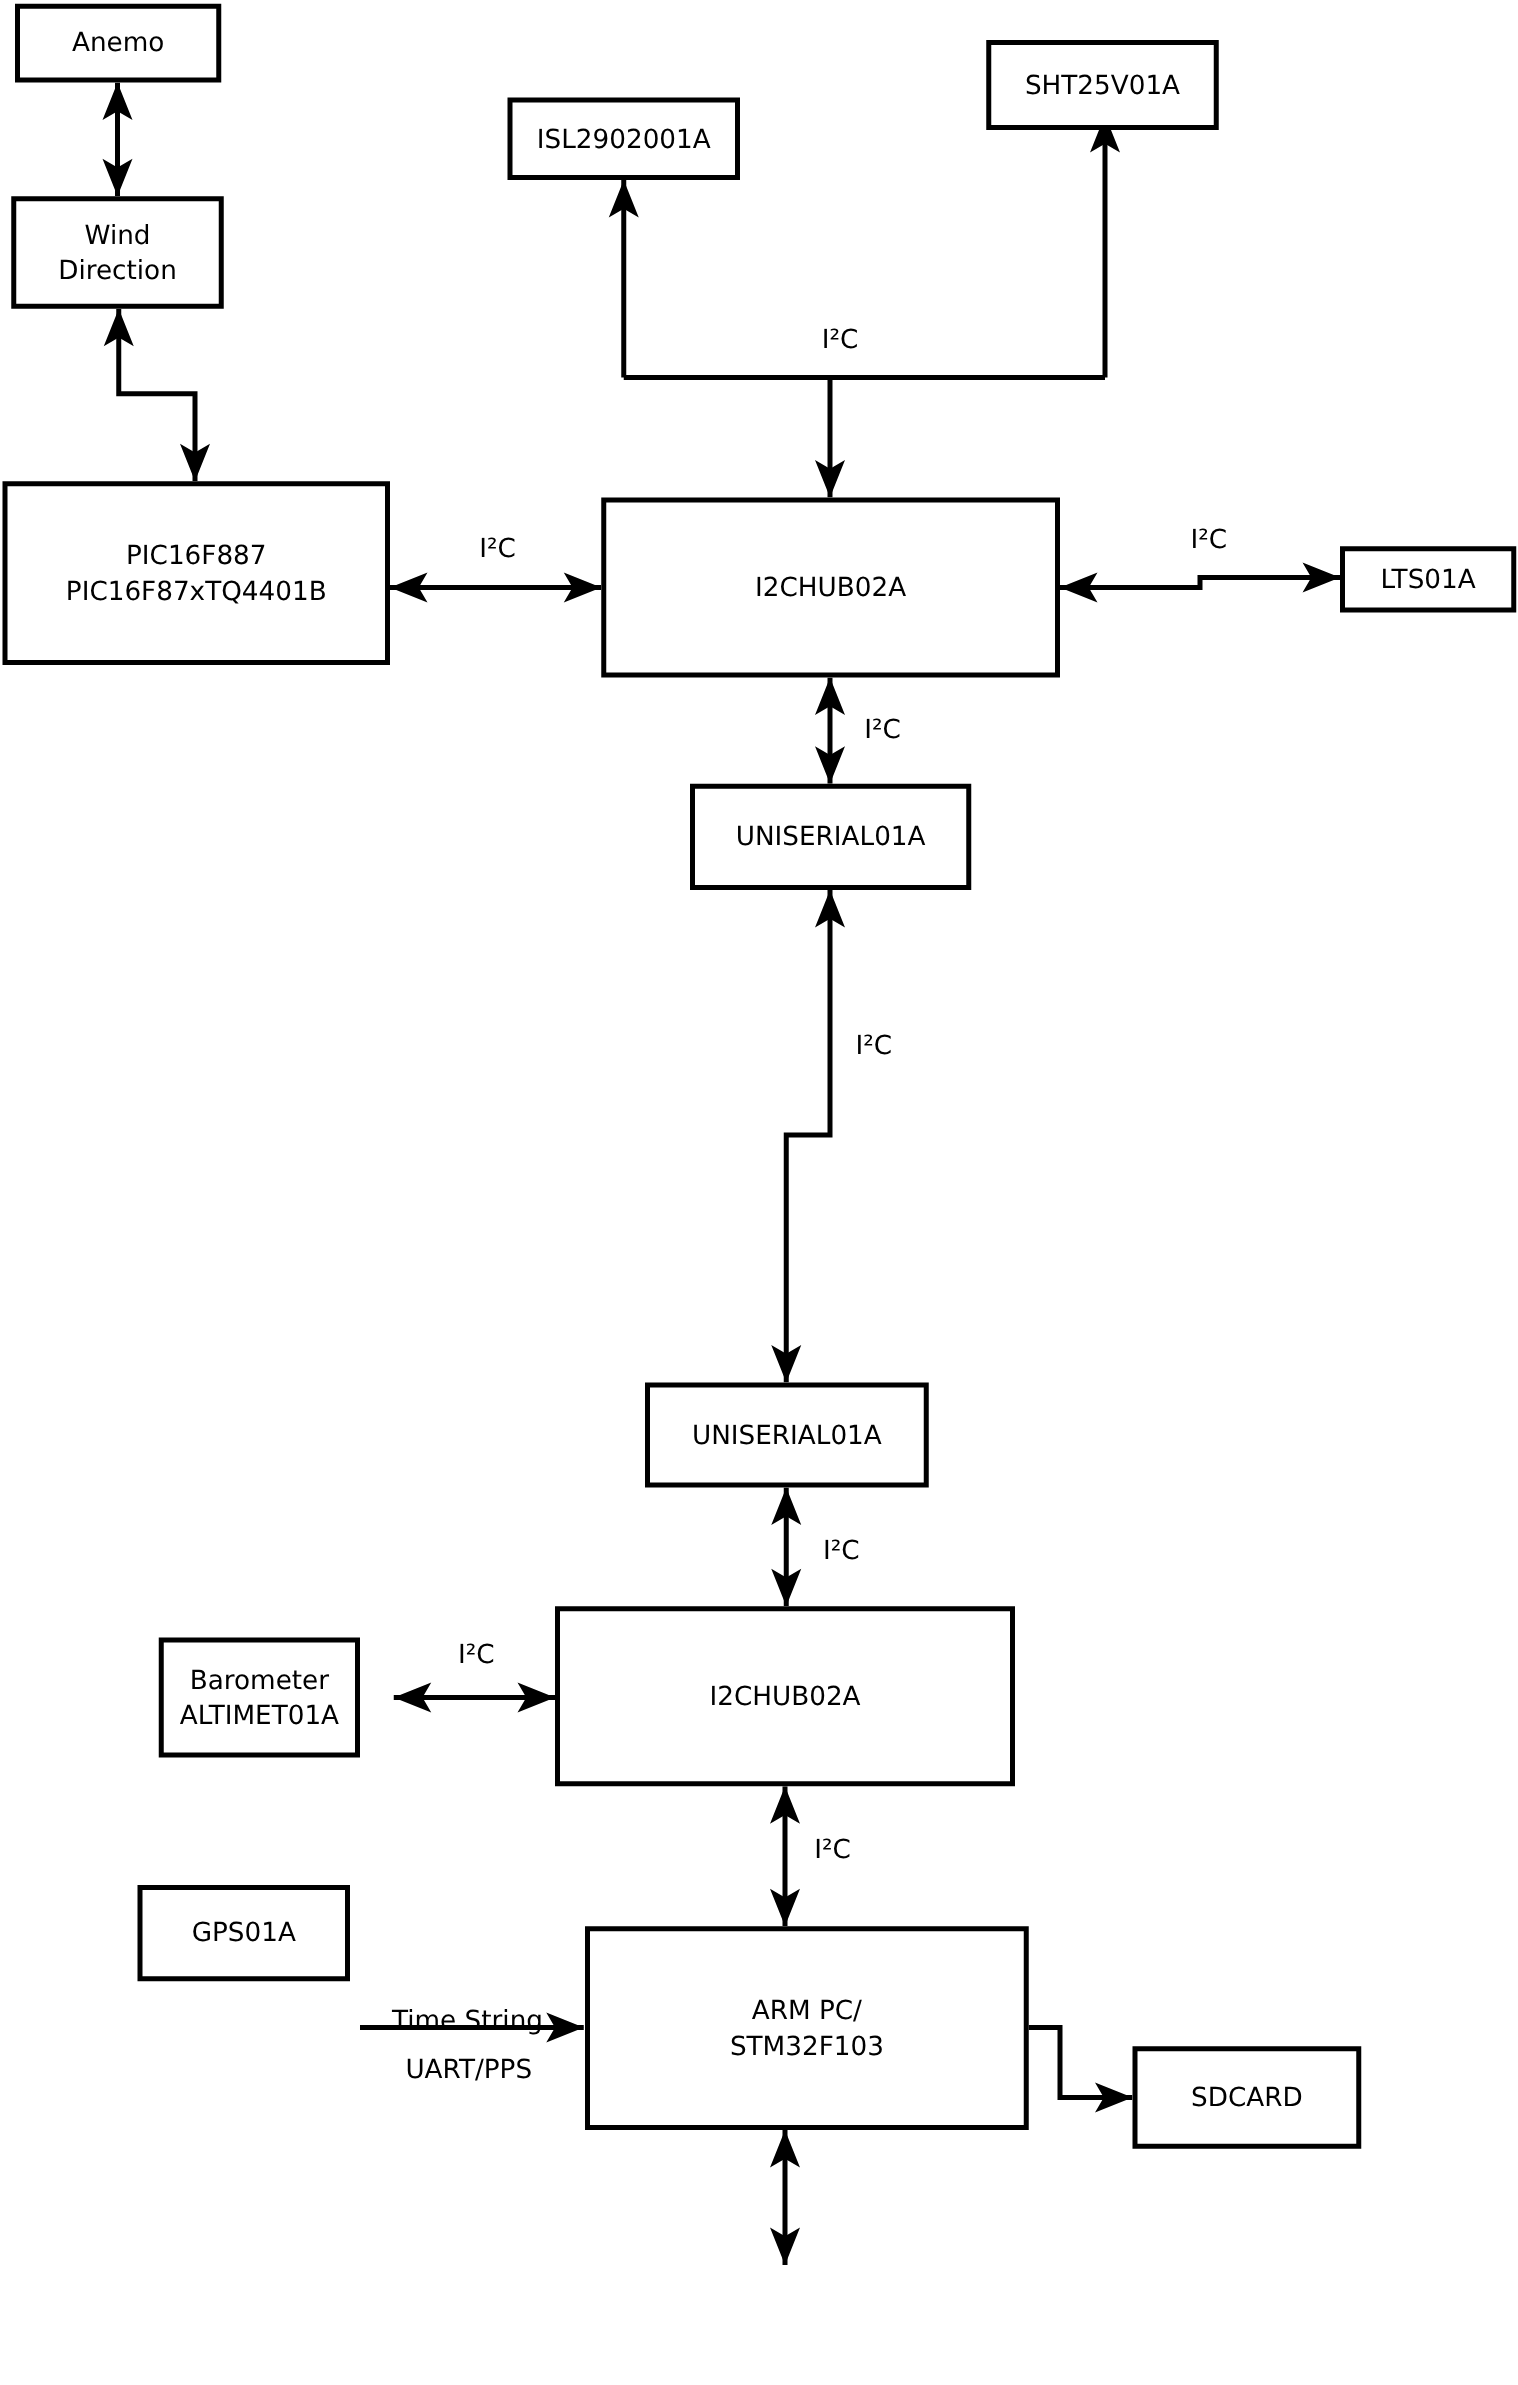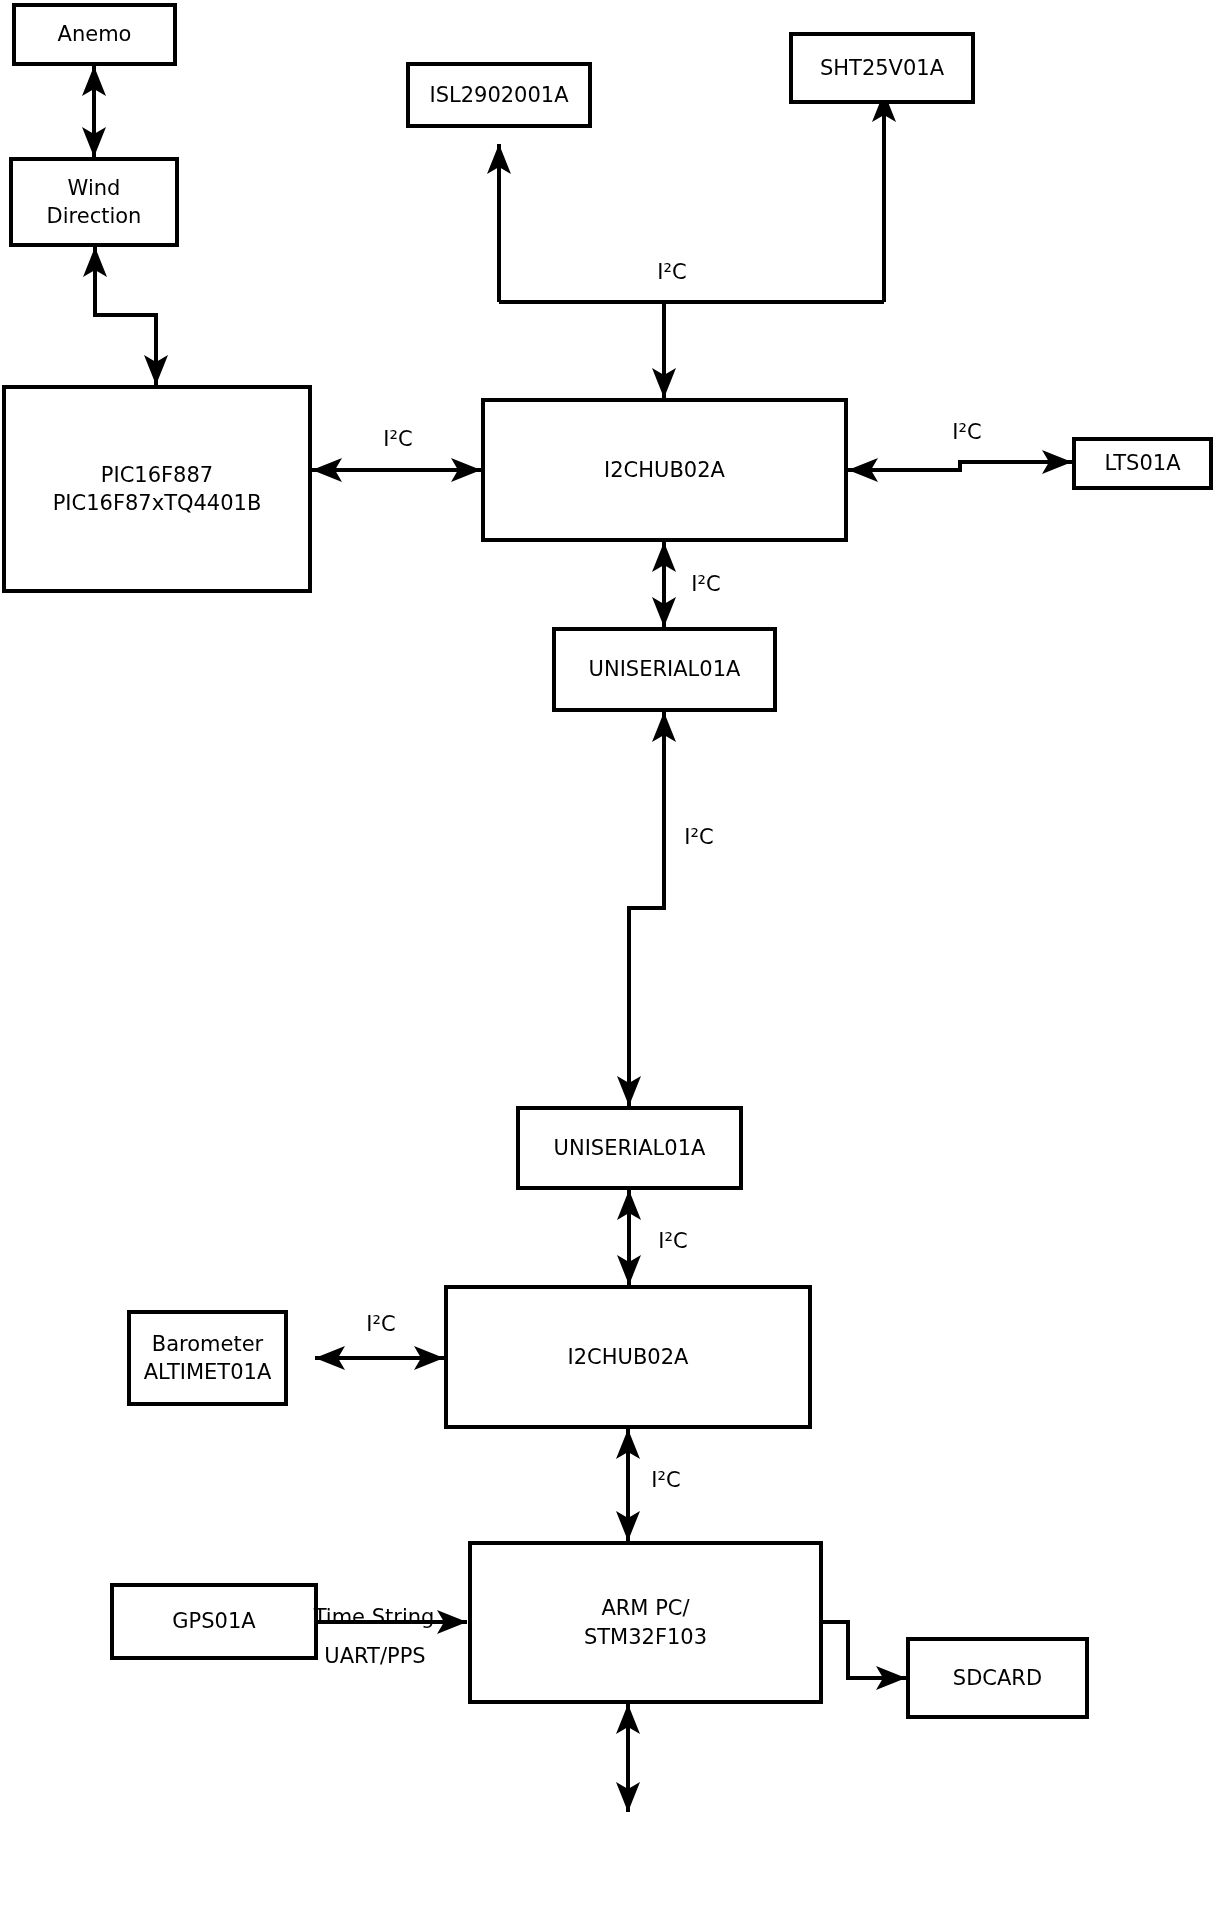--- a/index.html
+++ b/index.html
@@ -79,26 +79,26 @@
 
   <div class="node" style="left:9px; top:157px; width:170px; height:90px;">
     <span class="node-label">Wind
 Direction</span>
   </div>
 
   <div class="node" style="left:12px; top:3px; width:165px; height:63px;">
     <span class="node-label">Anemo</span>
   </div>
 
-  <div class="node" style="left:2px; top:385px; width:310px; height:208px;">
+  <div class="node" style="left:2px; top:385px; width:310px; height:147px;">
     <span class="node-label">PIC16F887
 PIC16F87xTQ4401B</span>
   </div>
 
-  <div class="node" style="left:406px; top:62px; width:186px; height:66px;align-items:center;">
+  <div class="node" style="left:406px; top:78px; width:186px; height:66px;align-items:center;">
     <span class="node-label">ISL2902001A</span>
   </div>
 
   <div class="node" style="left:789px; top:32px; width:186px; height:72px;">
     <span class="node-label">SHT25V01A</span>
   </div>
 
   <div class="node" style="left:481px; top:398px; width:367px; height:144px;">
     <span class="node-label">I2CHUB02A</span>
   </div>
@@ -117,21 +117,21 @@
 
   <div class="node" style="left:444px; top:1285px; width:368px; height:144px;">
     <span class="node-label">I2CHUB02A</span>
   </div>
 
   <div class="node" style="left:127px; top:1310px; width:161px; height:96px;">
     <span class="node-label">Barometer
 ALTIMET01A</span>
   </div>
 
-  <div class="node" style="left:110px; top:1583px; width:208px; height:77px;">
+  <div class="node" style="left:110px; top:1508px; width:170px; height:77px;">
     <span class="node-label">GPS01A</span>
   </div>
 
   <div class="node" style="left:468px; top:1541px; width:355px; height:163px;">
     <span class="node-label">ARM PC/
 STM32F103</span>
   </div>
 
   <div class="node" style="left:906px; top:1637px; width:183px; height:82px;text-align:center;">
     <span class="node-label">SDCARD</span>

